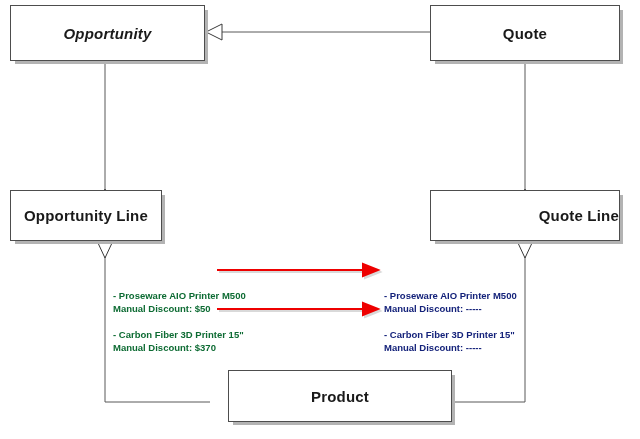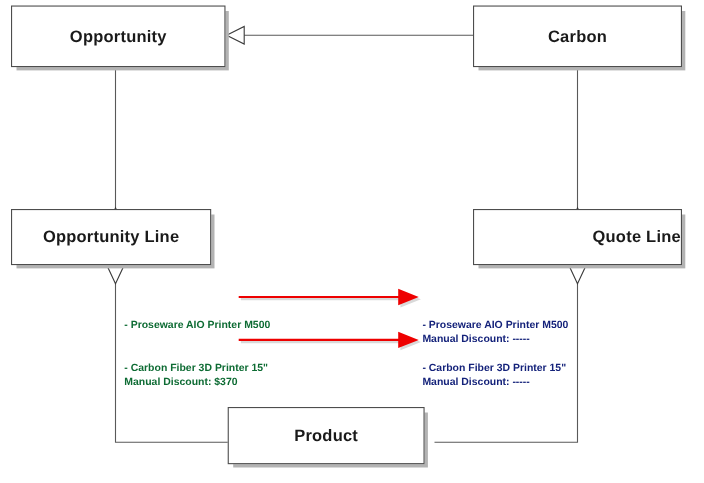--- a/index.html
+++ b/index.html
@@ -76,42 +76,43 @@
       <polygon points="105,189 98,204 112,204"></polygon>
 
       <polygon points="525,189 518,204 532,204"></polygon>
 
       <polygon points="105,258 98,243 112,243"></polygon>
 
       <polygon points="525,258 518,243 532,243"></polygon>
     </g>
   </svg>
 
-  <div class="entity" style="left:10px;top:5px;width:195px;height:56px;">
+  <div class="entity" style="left:10px;top:5px;width:195px;height:56px;font-style:italic;">
     <span class="title">Opportunity</span>
   </div>
 
   <div class="entity" style="left:430px;top:5px;width:190px;height:56px;">
-    <span class="title">Carbon</span>
+    <span class="title">Quote</span>
   </div>
 
-  <div class="entity" style="left:10px;top:190px;width:182px;height:51px;">
+  <div class="entity" style="left:10px;top:190px;width:152px;height:51px;">
     <span class="title">Opportunity Line</span>
   </div>
 
   <div class="entity" style="left:430px;top:190px;width:190px;height:51px;justify-content:flex-end;">
     <span class="title">Quote Line</span>
   </div>
 
-  <div class="entity" style="left:207px;top:370px;width:179px;height:52px;">
+  <div class="entity" style="left:228px;top:370px;width:224px;height:52px;">
     <span class="title">Product</span>
   </div>
 
   <div class="ann ann-left" style="left:113px;top:245px;">
     <span class="l1">- Proseware AIO Printer M500</span>
+    <span class="l2">Manual Discount: $50</span>
   </div>
 
   <div class="ann ann-left" style="left:113px;top:284px;">
     <span class="l1">- Carbon Fiber 3D Printer 15"</span>
     <span class="l2">Manual Discount: $370</span>
   </div>
 
   <div class="ann ann-right" style="left:384px;top:245px;">
     <span class="l1">- Proseware AIO Printer M500</span>
     <span class="l2">Manual Discount:  -----</span>

